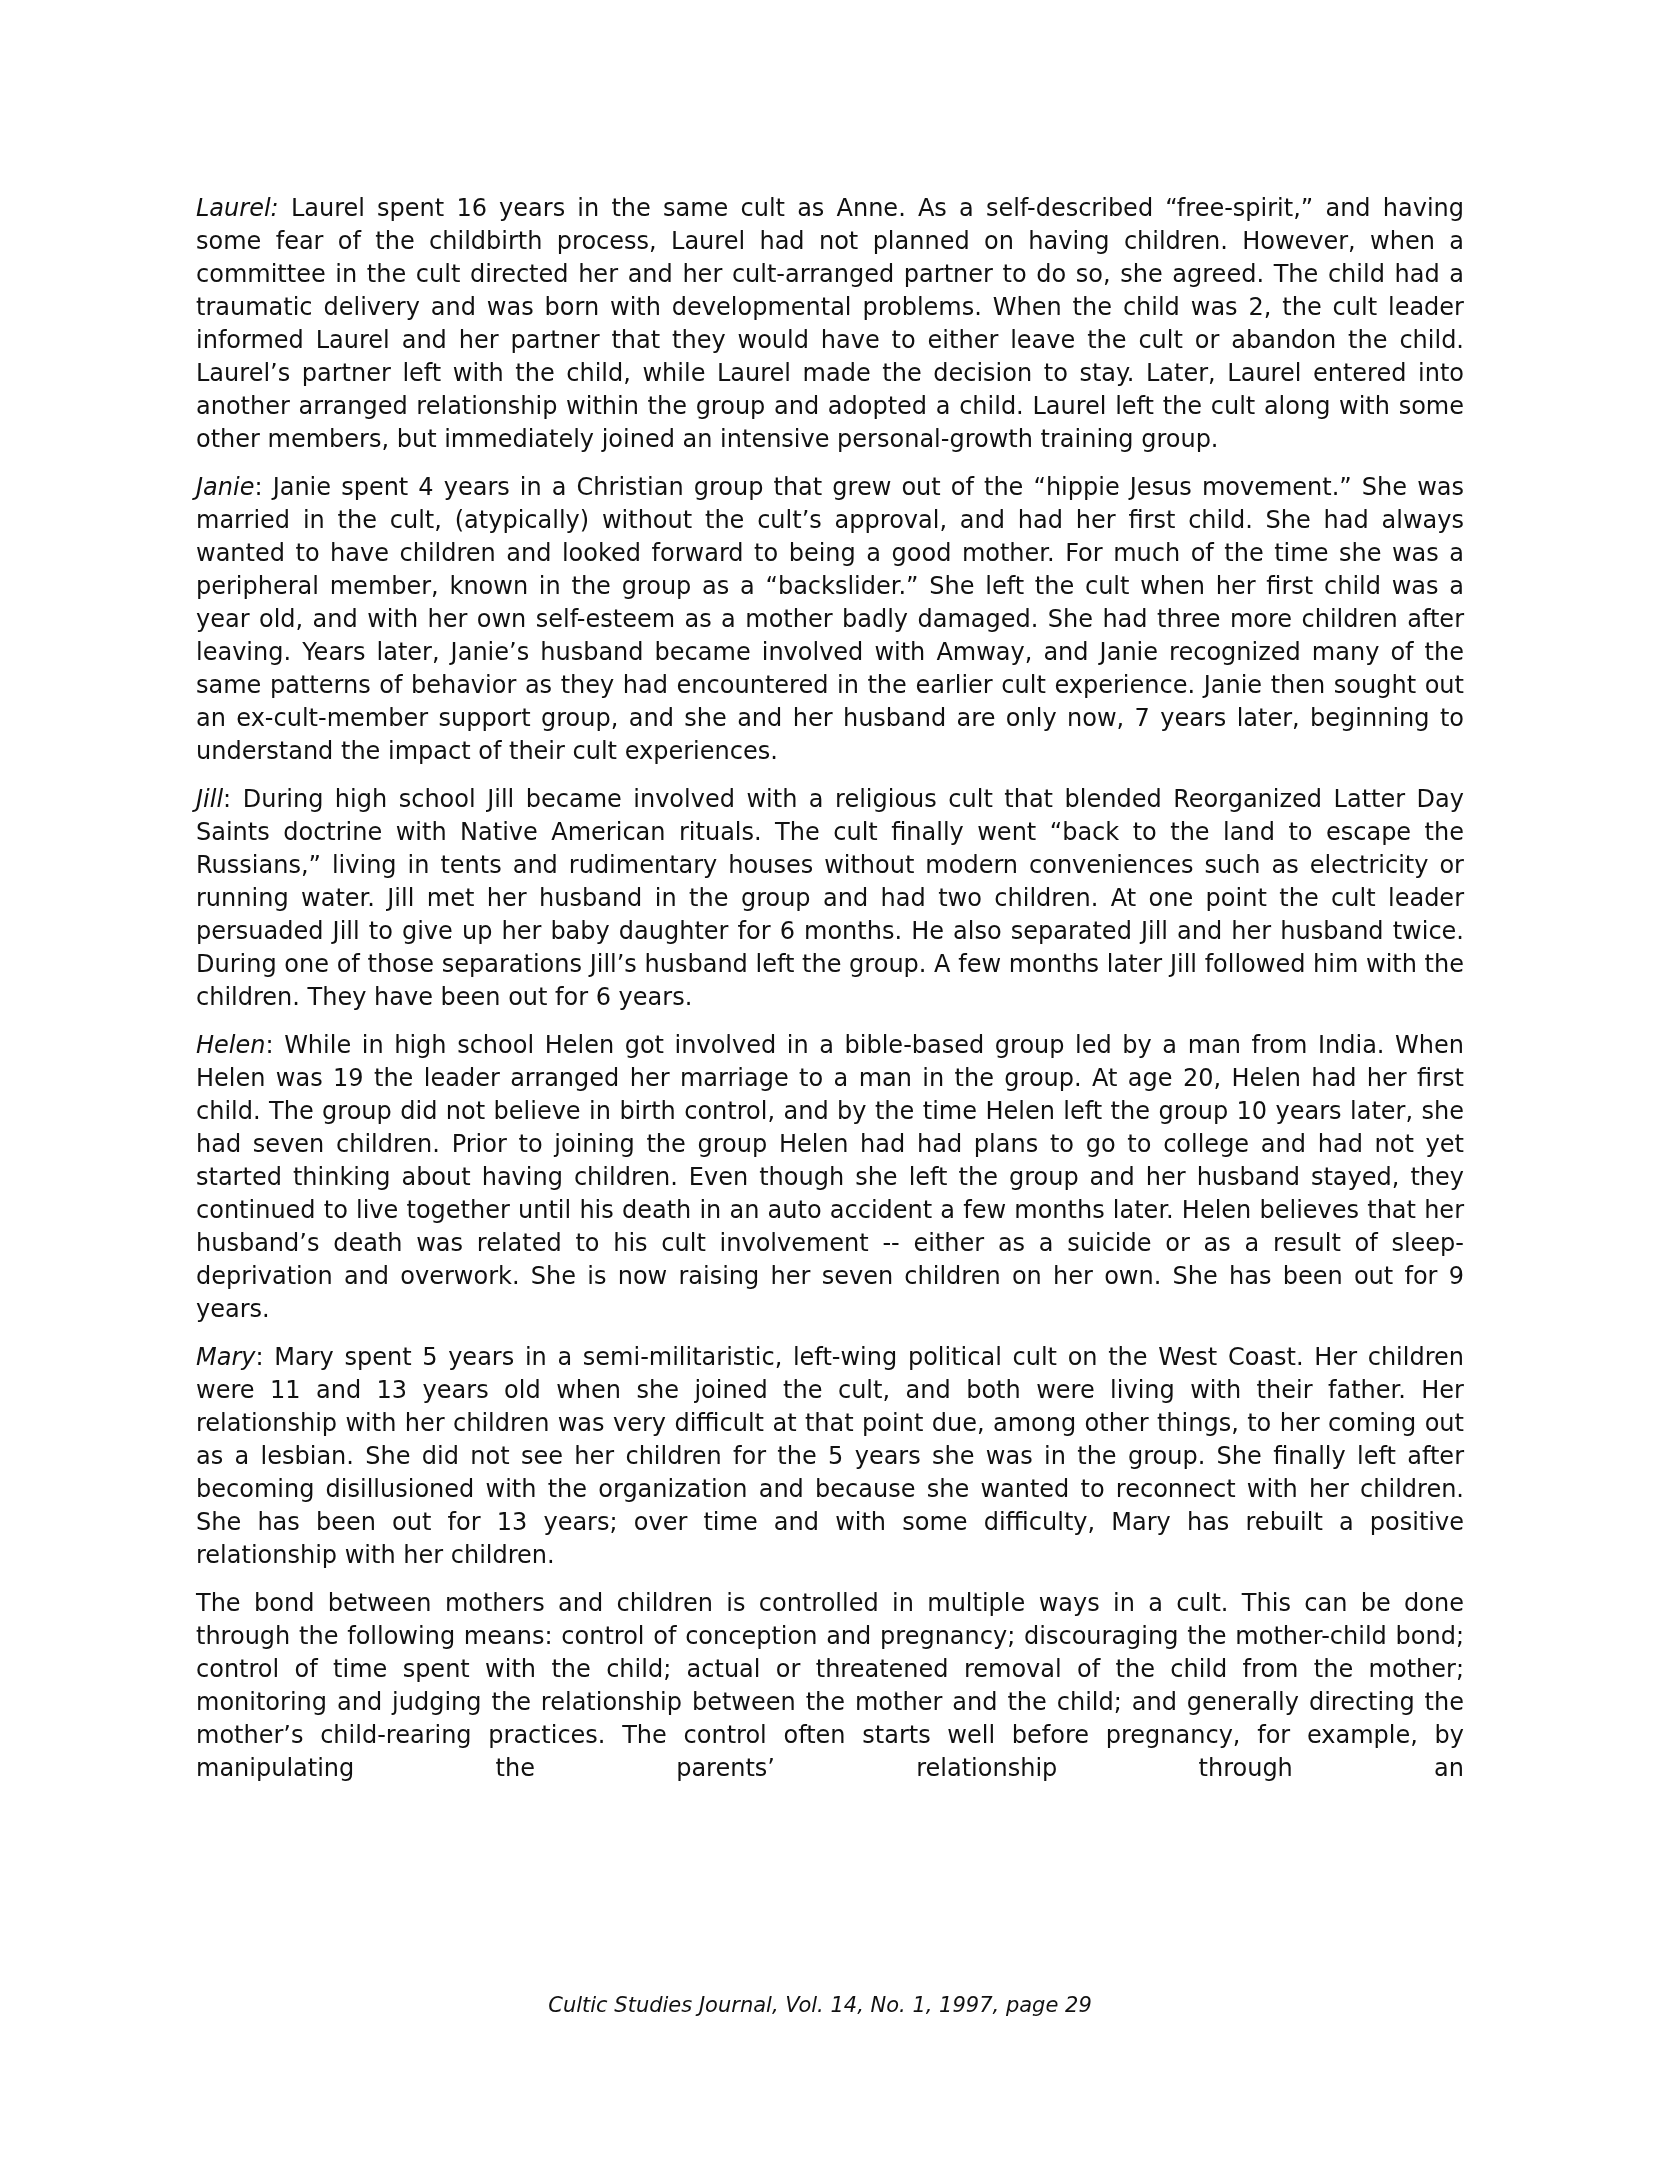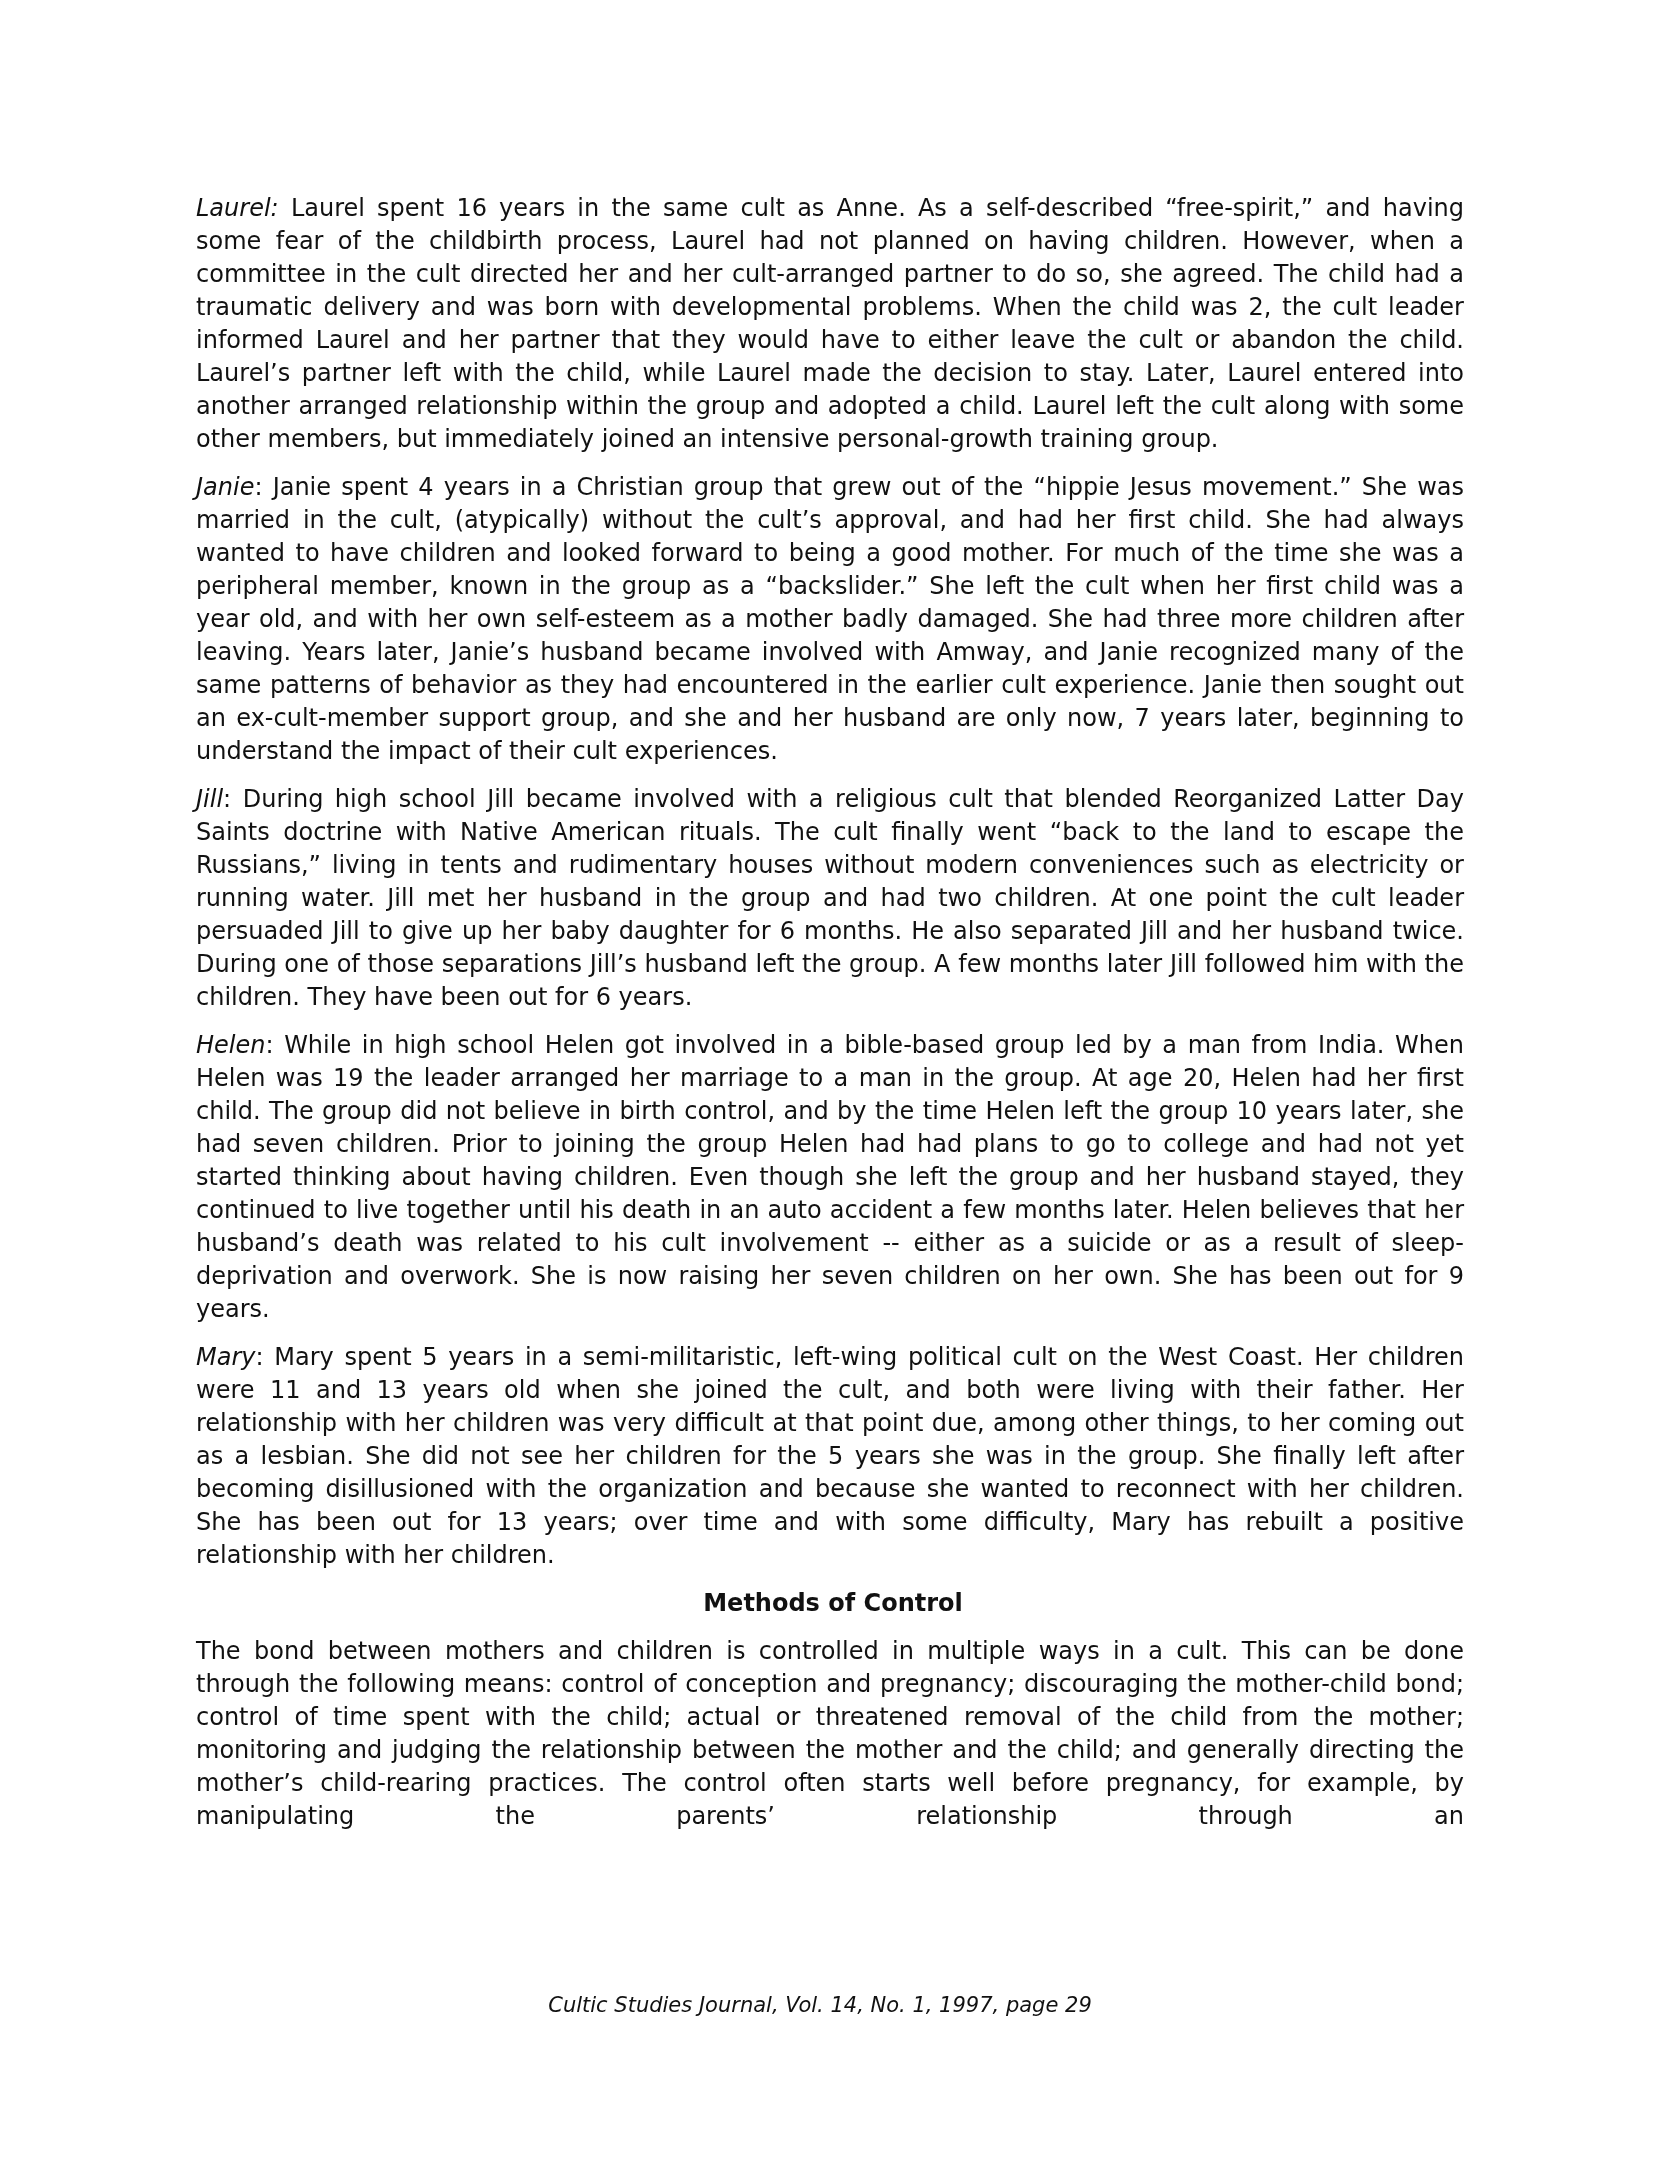--- a/index.html
+++ b/index.html
@@ -14,18 +14,17 @@
 </style>
 </head>
 <body>
 
 <div class="page">
   <p class="para"><span class="name">Laurel:</span><span> </span><span>Laurel spent 16 years in the same cult as Anne. As a self-described “free-spirit,” and having some fear of the childbirth process, Laurel had not planned on having children. However, when a committee in the cult directed her and her cult-arranged partner to do so, she agreed. The child had a traumatic delivery and was born with developmental problems. When the child was 2, the cult leader informed Laurel and her partner that they would have to either leave the cult or abandon the child. Laurel’s partner left with the child, while Laurel made the decision to stay. Later, Laurel entered into another arranged relationship within the group and adopted a child. Laurel left the cult along with some other members, but immediately joined an intensive personal-growth training group.</span></p>
   <p class="para"><span class="name">Janie</span><span>: </span><span>Janie spent 4 years in a Christian group that grew out of the “hippie Jesus movement.” She was married in the cult, (atypically) without the cult’s approval, and had her first child. She had always wanted to have children and looked forward to being a good mother. For much of the time she was a peripheral member, known in the group as a “backslider.” She left the cult when her first child was a year old, and with her own self-esteem as a mother badly damaged. She had three more children after leaving. Years later, Janie’s husband became involved with Amway, and Janie recognized many of the same patterns of behavior as they had encountered in the earlier cult experience. Janie then sought out an ex-cult-member support group, and she and her husband are only now, 7 years later, beginning to understand the impact of their cult experiences.</span></p>
   <p class="para"><span class="name">Jill</span><span>: </span><span>During high school Jill became involved with a religious cult that blended Reorganized Latter Day Saints doctrine with Native American rituals. The cult finally went “back to the land to escape the Russians,” living in tents and rudimentary houses without modern conveniences such as electricity or running water. Jill met her husband in the group and had two children. At one point the cult leader persuaded Jill to give up her baby daughter for 6 months. He also separated Jill and her husband twice. During one of those separations Jill’s husband left the group. A few months later Jill followed him with the children. They have been out for 6 years.</span></p>
   <p class="para"><span class="name">Helen</span><span>: </span><span>While in high school Helen got involved in a bible-based group led by a man from India. When Helen was 19 the leader arranged her marriage to a man in the group. At age 20, Helen had her first child. The group did not believe in birth control, and by the time Helen left the group 10 years later, she had seven children. Prior to joining the group Helen had had plans to go to college and had not yet started thinking about having children. Even though she left the group and her husband stayed, they continued to live together until his death in an auto accident a few months later. Helen believes that her husband’s death was related to his cult involvement -- either as a suicide or as a result of sleep-deprivation and overwork. She is now raising her seven children on her own. She has been out for 9 years.</span></p>
   <p class="para"><span class="name">Mary</span><span>: </span><span>Mary spent 5 years in a semi-militaristic, left-wing political cult on the West Coast. Her children were 11 and 13 years old when she joined the cult, and both were living with their father. Her relationship with her children was very difficult at that point due, among other things, to her coming out as a lesbian. She did not see her children for the 5 years she was in the group. She finally left after becoming disillusioned with the organization and because she wanted to reconnect with her children. She has been out for 13 years; over time and with some difficulty, Mary has rebuilt a positive relationship with her children.</span></p>
-  <h2 class="heading" style="font-size:24px;line-height:33px;">Methods of Control</h2>
   <p class="para" style="text-align-last: justify;">The bond between mothers and children is controlled in multiple ways in a cult. This can be done through the following means: control of conception and pregnancy; discouraging the mother-child bond; control of time spent with the child; actual or threatened removal of the child from the mother; monitoring and judging the relationship between the mother and the child; and generally directing the mother’s child-rearing practices. The control often starts well before pregnancy, for example, by manipulating the parents’ relationship through an</p>
 </div>
 
 <div class="footer">Cultic Studies Journal, Vol. 14, No. 1, 1997, page 29</div>
 
 
 </body></html>

